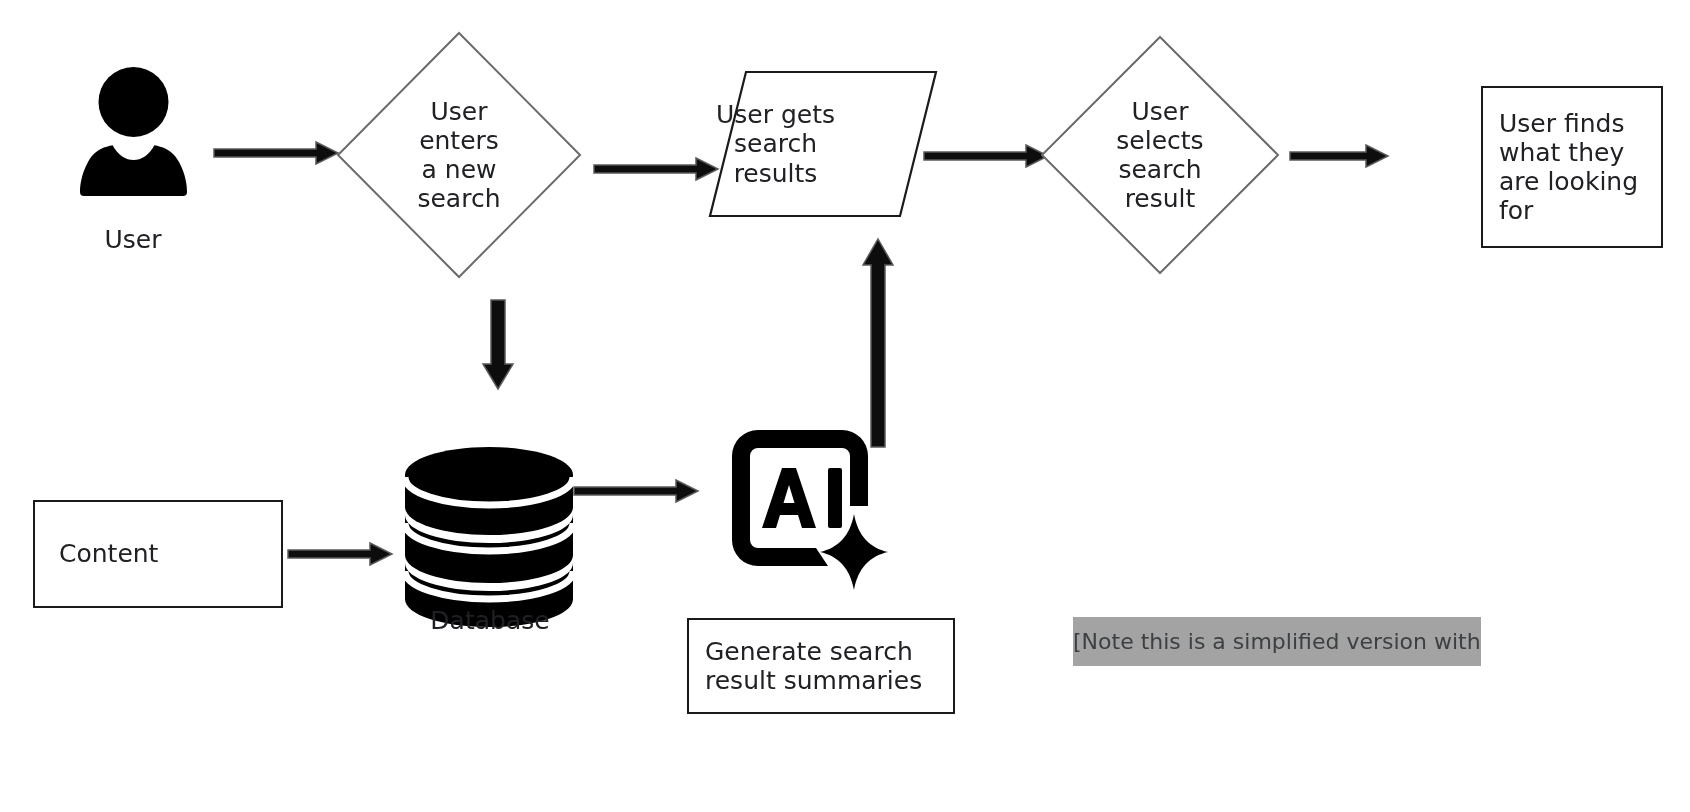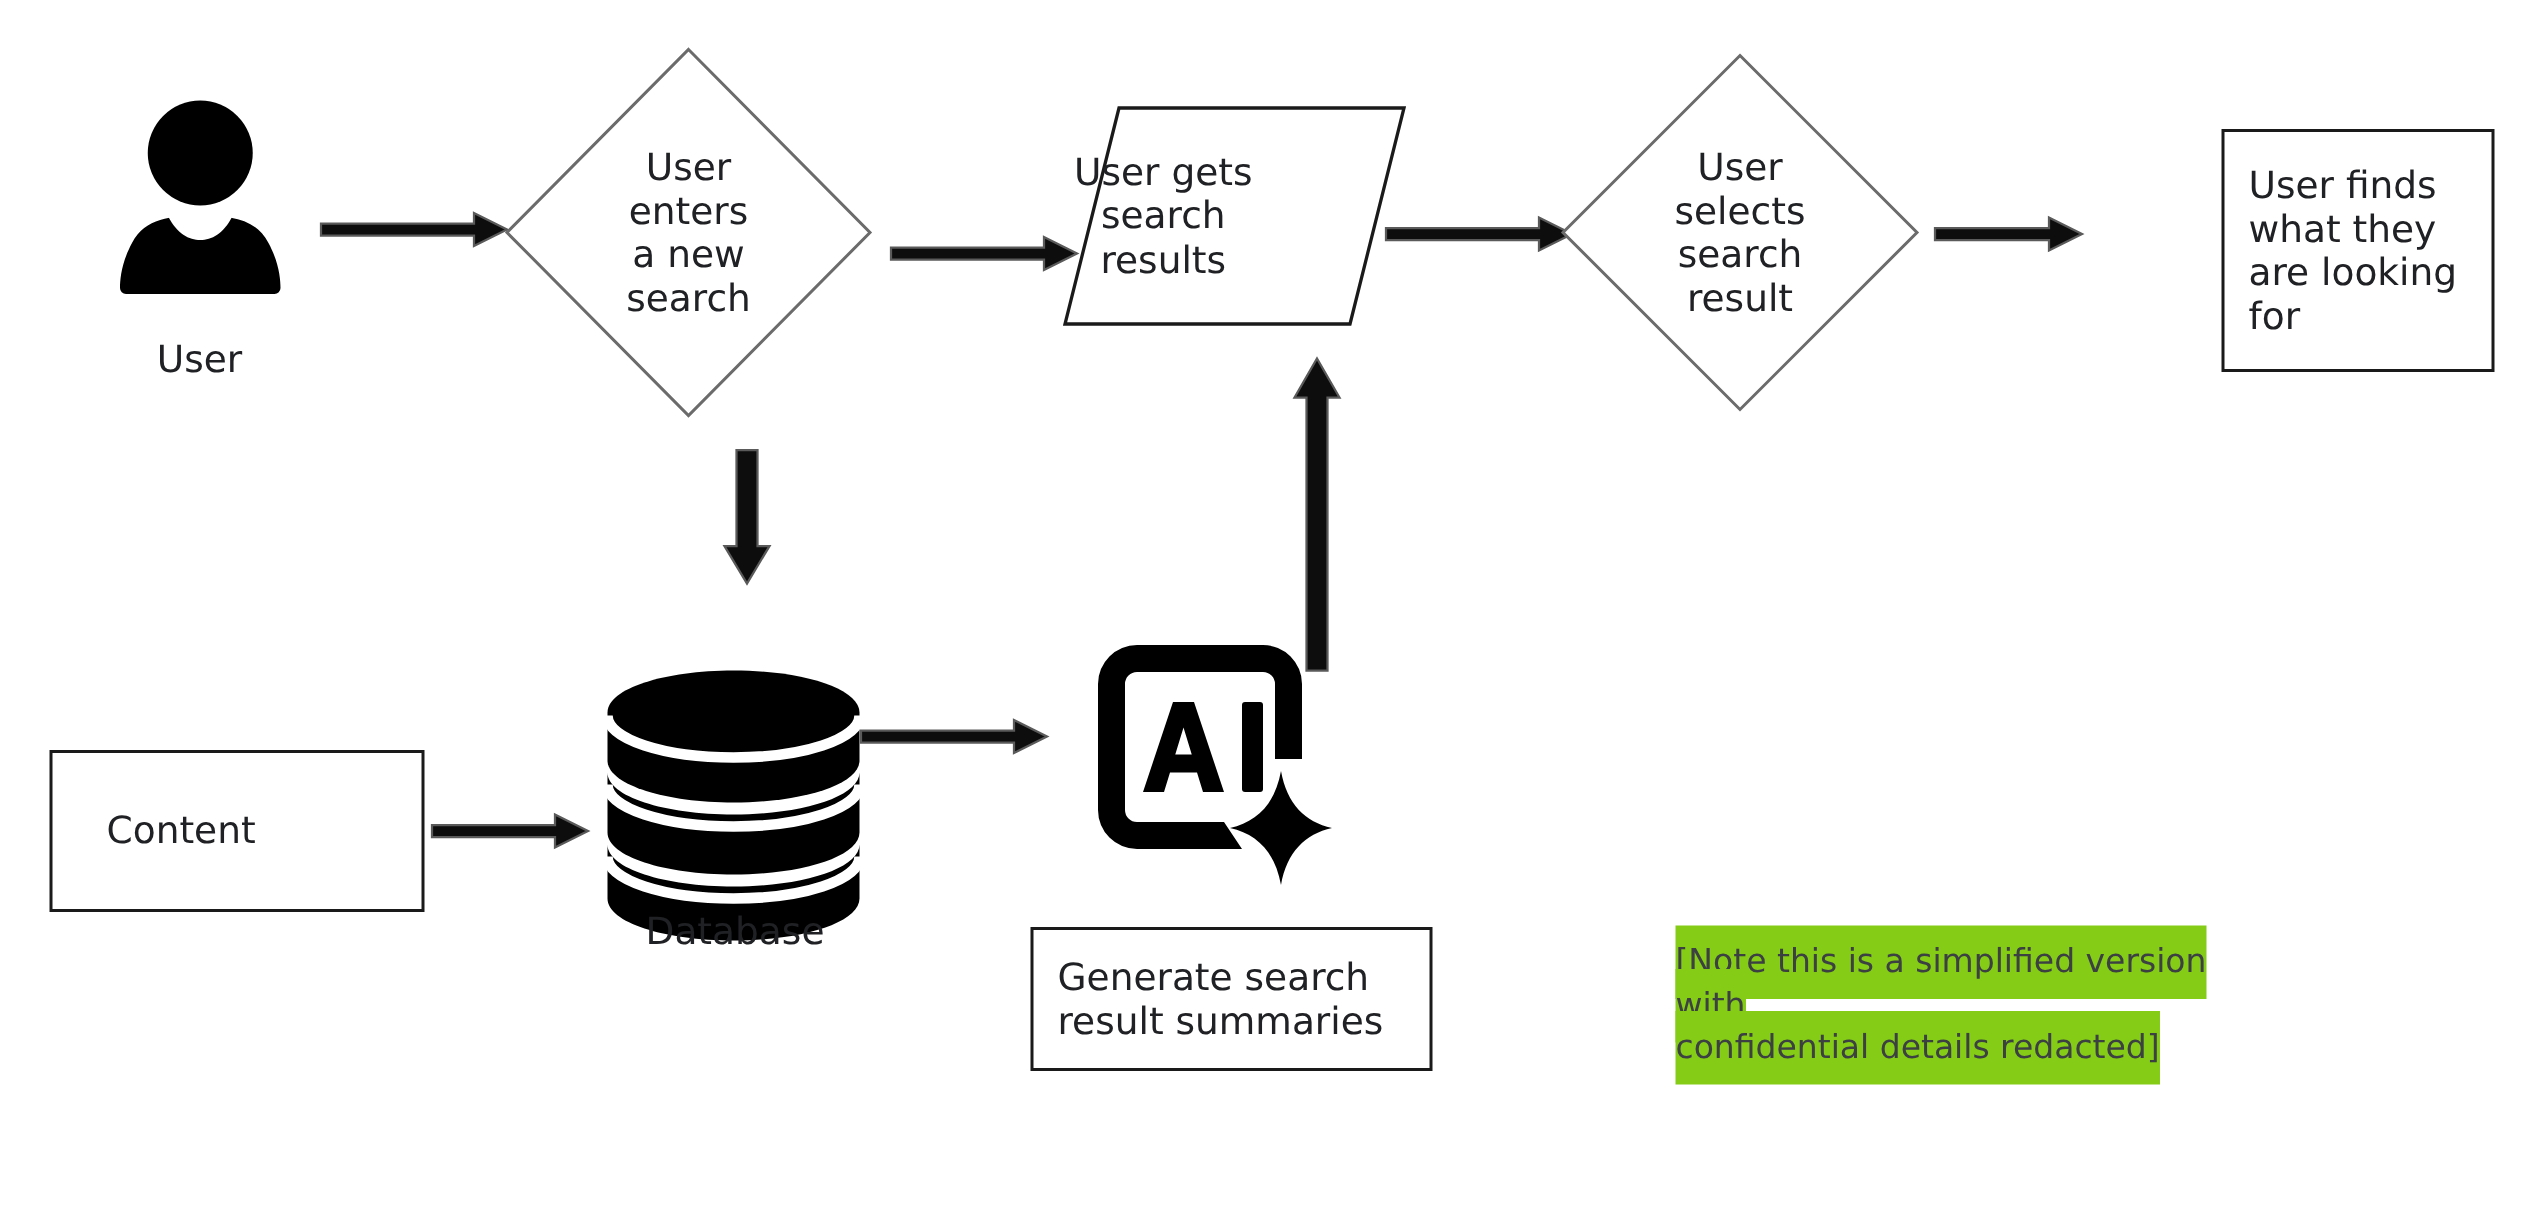--- a/index.html
+++ b/index.html
@@ -87,25 +87,24 @@
   }
 
   
   .note {
     font-size: 22px;
     line-height: 1.3;
     color: #3c4043;
     width: 430px;
   }
   .note span.hl {
-    background: #84cc16;
+    background: #a3a3a3;
     box-decoration-break: clone;
     -webkit-box-decoration-break: clone;
     padding: 12px 0;
-    margin-left: 44px;
   }
 </style>
 </head>
 <body>
 
 <div id="canvas">
 
   <div class="abs icon-wrap" style="left:76px; top:66px; width:115px; height:130px;">
     <svg width="115" height="130" viewBox="0 0 115 130" aria-hidden="true">
       <circle cx="57.5" cy="36" r="35" fill="#000000"></circle>
@@ -172,21 +171,21 @@
     <div class="node-text" style="white-space:normal;">User finds what they are looking for</div>
   </div>
 
   <div class="abs arrow" style="left:480px; top:298px;">
     <svg width="36" height="94" viewBox="0 0 36 94">
       <path d="M11 2 L25 2 L25 66 L33 66 L18 91 L3 66 L11 66 Z" fill="#0d0d0d" stroke="#5a5a5a" stroke-width="1.5"></path>
     </svg>
   </div>
 
   <div class="abs rect" style="left:33px; top:500px; width:250px; height:108px;">
-    <div class="node-text" style="padding-left:36px;">Content</div>
+    <div class="node-text" style="padding-left:24px;">Content</div>
   </div>
 
   <div class="abs arrow" style="left:286px; top:541px;">
     <svg width="110" height="26" viewBox="0 0 110 26">
       <path d="M2 9 L84 9 L84 2 L106 13 L84 24 L84 17 L2 17 Z" fill="#0d0d0d" stroke="#5a5a5a" stroke-width="1.5"></path>
     </svg>
   </div>
 
   <div class="abs icon-wrap" style="left:395px; top:415px; width:188px; height:215px;">
     <svg width="188" height="215" viewBox="0 0 188 215" aria-hidden="true">
@@ -239,16 +238,15 @@
       <path d="M18 2 L33 28 L25 28 L25 210 L11 210 L11 28 L3 28 Z" fill="#0d0d0d" stroke="#5a5a5a" stroke-width="1.5"></path>
     </svg>
   </div>
 
   <div class="abs rect" style="left:687px; top:618px; width:268px; height:96px;">
     <div class="node-text" style="white-space:normal;">Generate search result summaries</div>
   </div>
 
   <div class="abs note" style="left:1073px; top:628px;">
     <div><span class="hl">[Note this is a simplified version with</span></div>
-    <div><span class="hl">confidential details redacted]</span></div>
   </div>
 
 </div>
 
 </body></html>

